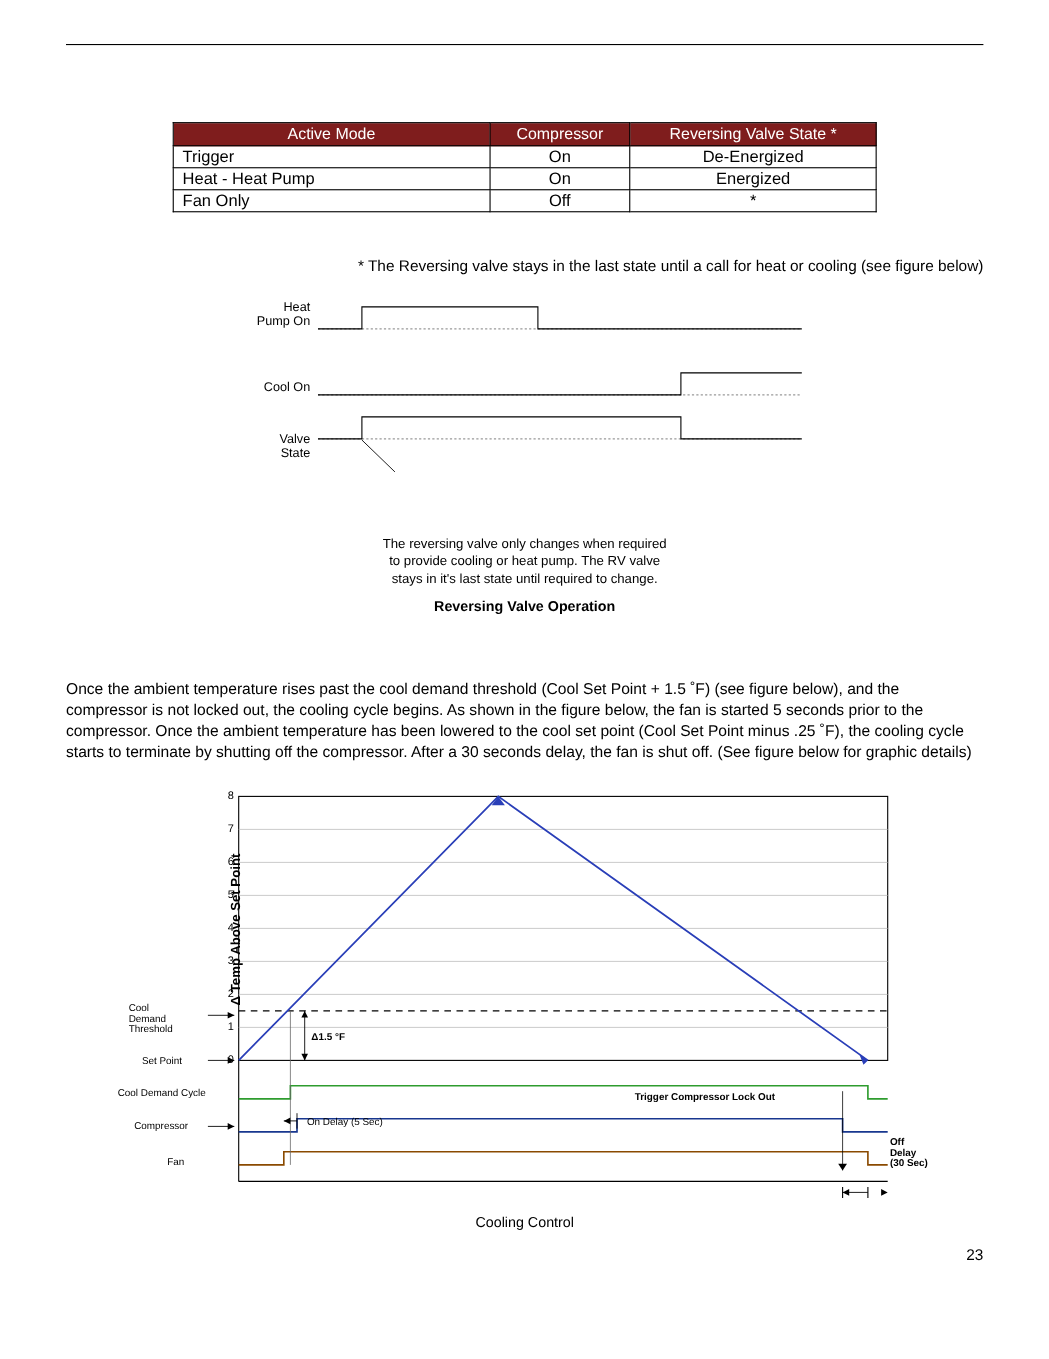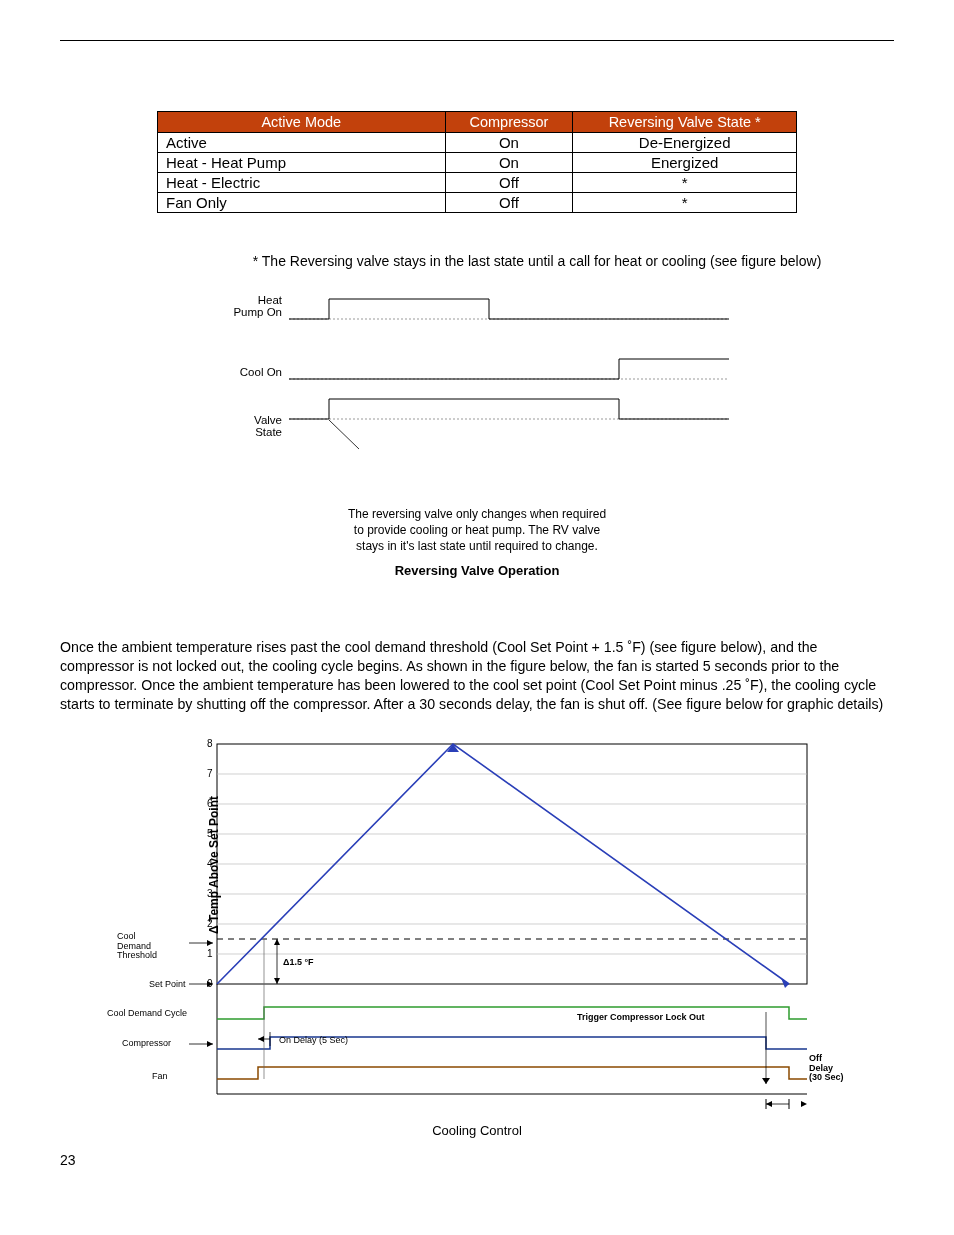--- a/index.html
+++ b/index.html
@@ -14,35 +14,35 @@
   .top-rule {
     border-top: 1.5px solid #000;
     margin-bottom: 70px;
   }
   table.mode-table {
     border-collapse: collapse;
     margin: 0 auto 40px auto;
     width: 640px;
   }
   table.mode-table th {
-    background: #c2410c;
+    background: #7f1d1d;
     color: #fff;
     font-weight: normal;
     padding: 2px 8px;
     border: 1px solid #000;
     font-size: 14.5px;
   }
   table.mode-table td {
     border: 1px solid #000;
     padding: 1px 8px;
     font-size: 15px;
   }
   table.mode-table td.c { text-align: center; }
   .footnote {
-    text-align: center;
+    text-align: right;
     margin: 0 0 25px 120px;
     font-size: 14px;
   }
   .diagram1 {
     width: 500px;
     margin: 0 auto 12px auto;
     position: relative;
     height: 200px;
   }
   .d1-lbl {
@@ -92,51 +92,46 @@
   .tick {
     position: absolute;
     font-size: 10px;
   }
   .small-lbl {
     position: absolute;
     font-size: 9px;
     line-height: 1.05;
   }
   .page-num {
-    text-align: left;
+    text-align: right;
     font-size: 14px;
     margin-top: 14px;
   }
 </style>
 </head>
 <body>
 
 <div class="top-rule"></div>
 
 <table class="mode-table">
   <tbody>
       <tr>
     <th style="width:45%;">Active Mode</th>
     <th style="width:20%;">Compressor</th>
     <th style="width:35%;">Reversing Valve State  *</th>
   </tr>
   <tr>
-    <td>Active</td>
+    <td>Trigger</td>
     <td class="c">On</td>
     <td class="c">De-Energized</td>
   </tr>
   <tr>
     <td>Heat - Heat Pump</td>
     <td class="c">On</td>
     <td class="c">Energized</td>
-  </tr>
-  <tr>
-    <td>Heat - Electric</td>
-    <td class="c">Off</td>
-    <td class="c">*</td>
   </tr>
   <tr>
     <td>Fan Only</td>
     <td class="c">Off</td>
     <td class="c">*</td>
   </tr>
 </tbody>
   </table>
 
 <div class="footnote">* The Reversing valve stays in the last state until a call for heat or cooling (see figure below)</div>
@@ -238,21 +233,21 @@
   <div class="tick" style="left:100px; top:124px;">4</div>
   <div class="tick" style="left:100px; top:154px;">3</div>
   <div class="tick" style="left:100px; top:184px;">2</div>
   <div class="tick" style="left:100px; top:214px;">1</div>
   <div class="tick" style="left:100px; top:244px;">0</div>
 
   
   <div class="small-lbl" style="left:10px; top:198px; width:56px; white-space:pre-line;">Cool
 Demand
 Threshold</div>
-  <div class="small-lbl" style="left:22px; top:246px;margin-left:20px;">Set Point</div>
+  <div class="small-lbl" style="left:22px; top:246px;">Set Point</div>
   <div class="small-lbl" style="left:0px; top:275px;">Cool Demand Cycle</div>
   <div class="small-lbl" style="left:15px; top:305px;">Compressor</div>
   <div class="small-lbl" style="left:45px; top:338px;text-align:center;">Fan</div>
 
   <div class="small-lbl" style="left:176px; top:224px;font-weight:bold;">Δ1.5 °F</div>
   <div class="small-lbl" style="left:172px; top:302px; font-weight:normal;">On Delay (5 Sec)</div>
   <div class="small-lbl" style="left:470px; top:279px; font-weight:bold; color:#000;">Trigger Compressor Lock Out</div>
   <div class="small-lbl" style="left:702px; top:320px; white-space:pre-line; font-weight:bold;">Off
 Delay
 (30 Sec)</div>

